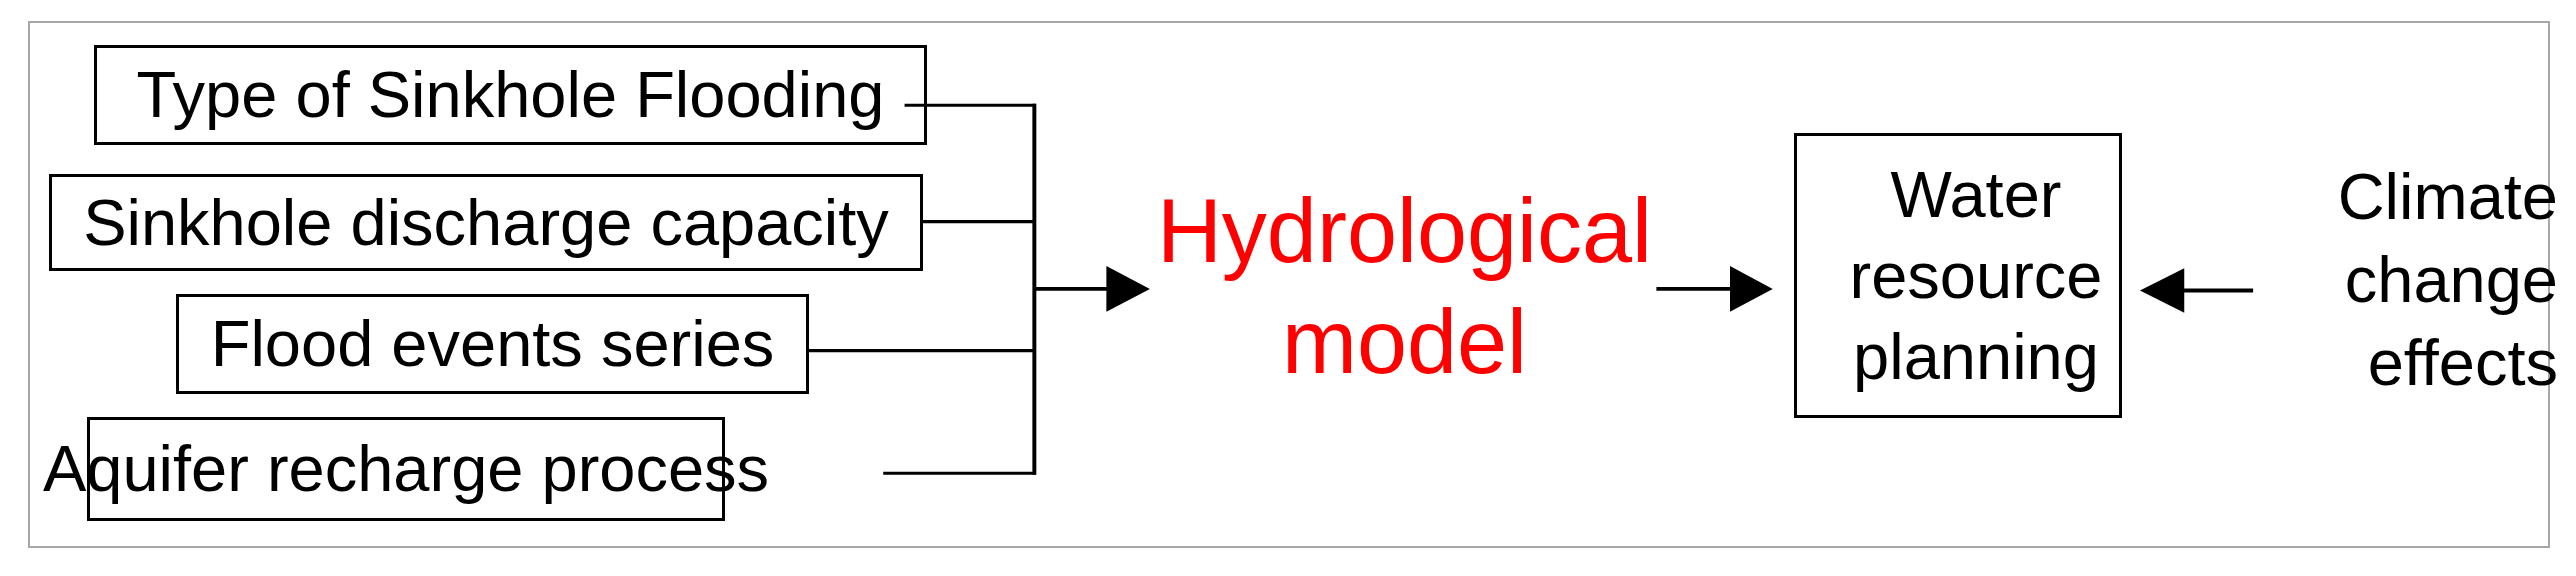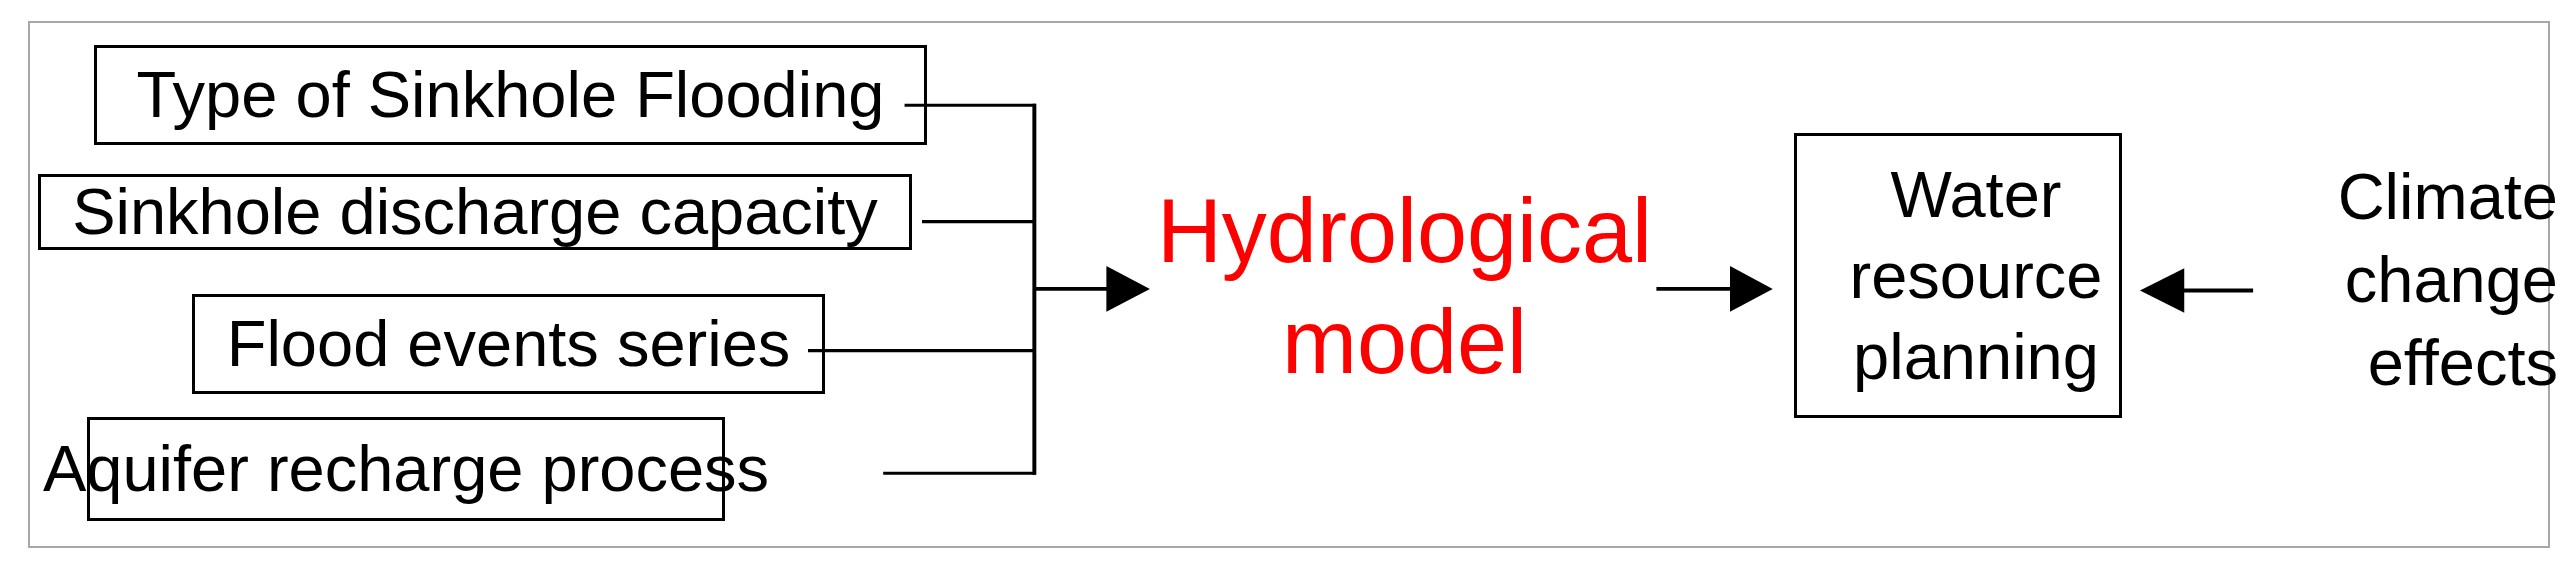--- a/index.html
+++ b/index.html
@@ -32,22 +32,22 @@
     border: 3.2px solid #000000;
     background: #ffffff;
     display: flex;
     align-items: center;
     justify-content: center;
     font-size: 65px;
     line-height: 1.1;
     white-space: nowrap;
   }
   .box-1 { left: 73px;  top: 45px;  width: 833px; height: 100px; margin-left: 21px; }
-  .box-2 { left: 38px;  top: 174px; width: 874px; height: 76px; }
-  .box-3 { left: 192px; top: 294px; width: 633px;  height: 100px; text-align: right; }
+  .box-2 { left: 49px;  top: 174px; width: 874px; height: 97px; }
+  .box-3 { left: 176px; top: 294px; width: 633px;  height: 100px; text-align: right; }
   .box-4 { left: 87px; top: 417px; width: 638px; height: 104px; }
   .svg-layer {
     position: absolute;
     left: 0;
     top: 0;
     width: 2576px;
     height: 577px;
   }
   .model-label {
     position: absolute;

